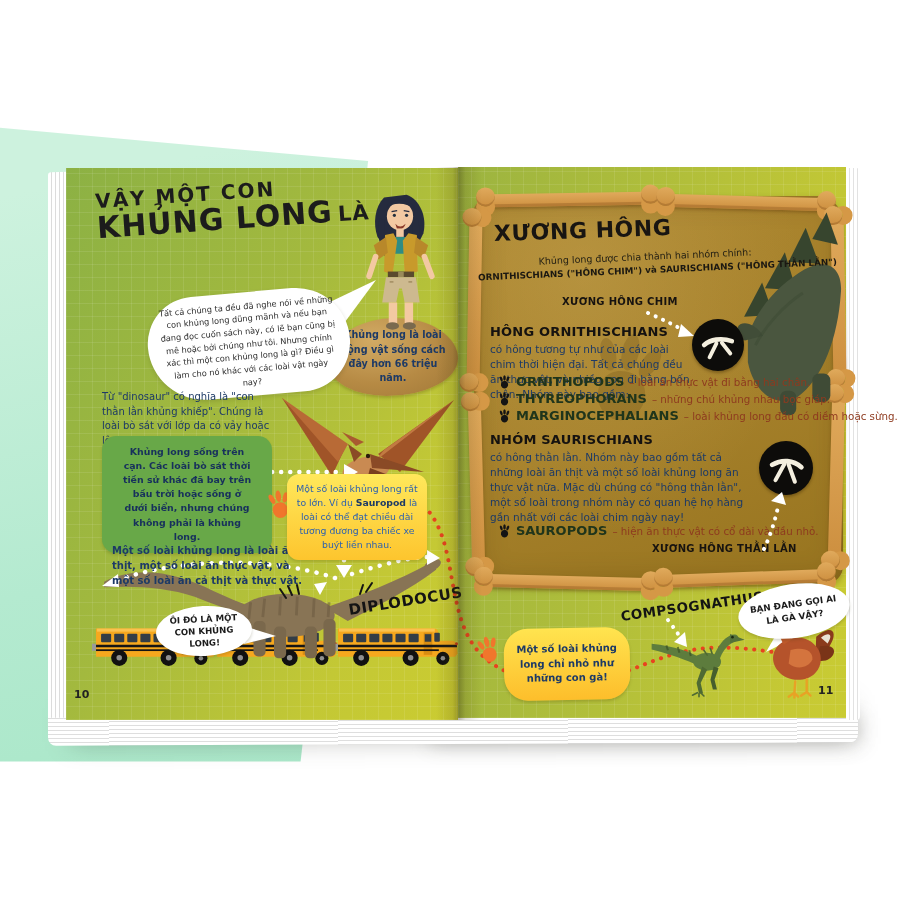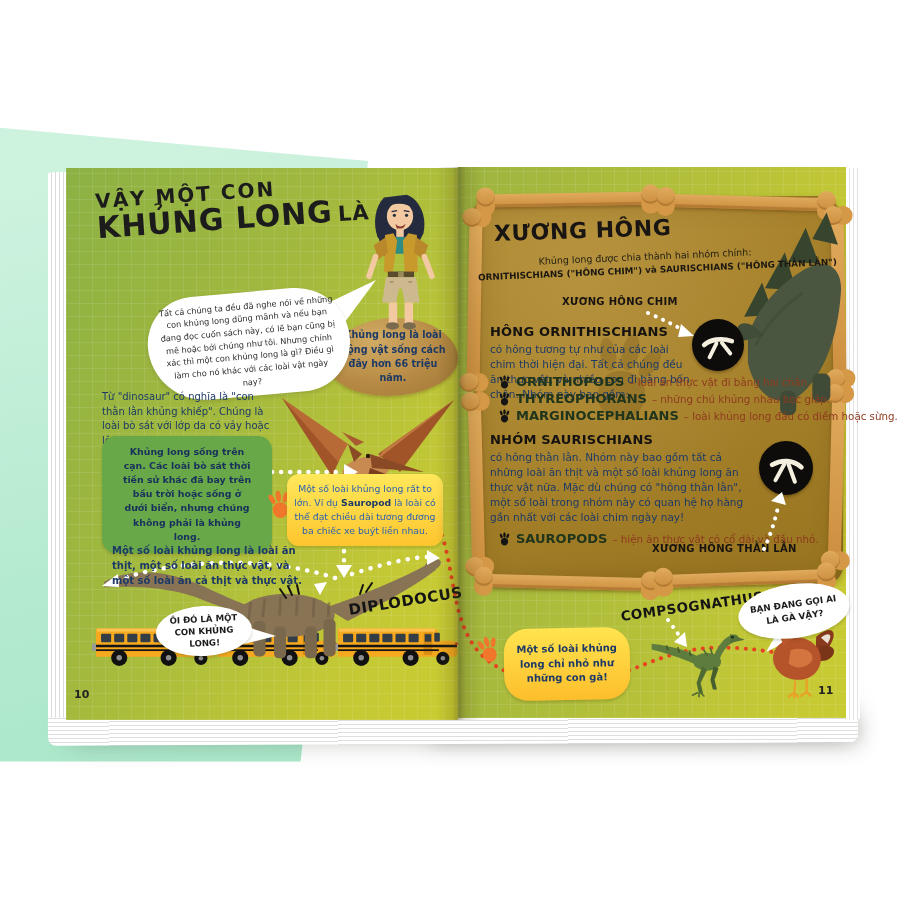--- a/index.html
+++ b/index.html
@@ -65,21 +65,21 @@
     display:flex;align-items:center;justify-content:center;
     box-shadow:0 2px 3px rgba(80,60,10,.25);}
   #age-blob .txt{font-size:9.6px;font-weight:bold;color:#1d3a66;text-align:center;width:112px;line-height:1.5;}
   #meaning{left:102px;top:390px;width:172px;z-index:9;font-size:10px;line-height:1.45;color:#1d3a66;}
   #meaning b{font-weight:normal;text-align:center;}
   #land-box{left:102px;top:436px;width:170px;z-index:9;background:#68a848;border-radius:14px;
     padding:9px 18px;box-sizing:border-box;box-shadow:0 2px 3px rgba(60,70,10,.2);}
   #land-box .txt{font-size:9.4px;font-weight:bold;color:#17305c;text-align:center;line-height:1.5;}
   #diet{left:112px;top:543px;width:190px;z-index:9;font-size:10px;font-weight:bold;
     color:#1d3a66;line-height:1.5;}
-  #size-box{left:287px;top:474px;width:156px;z-index:9;
+  #size-box{left:287px;top:474px;width:140px;z-index:9;
     background:linear-gradient(180deg,#ffe85b,#fdc52e);border-radius:12px;
     padding:8px 7px;box-sizing:border-box;box-shadow:0 2px 3px rgba(90,80,10,.22);}
   #size-box .txt{font-size:9.3px;color:#2e62ae;font-weight:500;text-align:center;line-height:1.5;}
   #size-box b{color:#1d3a66;font-weight:bold;}
   #exclaim-bubble{left:156px;top:606px;width:96px;height:50px;z-index:10;background:#fff;
     border-radius:50%;transform:rotate(-3deg);display:flex;align-items:center;justify-content:center;
     box-shadow:0 2px 3px rgba(60,60,20,.2);}
   #exclaim-bubble .txt{font-size:8.6px;font-weight:bold;color:#1c1c1c;text-align:center;line-height:1.4;width:84px;}
   #diplodocus-label{left:348px;top:592px;z-index:10;transform:rotate(-9deg);
     font-size:15px;font-weight:bold;letter-spacing:.5px;color:#141414;}
@@ -118,21 +118,21 @@
   #g1-head{left:490px;top:324px;}
   #g2-head{left:490px;top:432px;}
   .group-body{z-index:7;font-size:10.5px;line-height:1.42;color:#1d3a66;}
   #g1-body{left:490px;top:342px;width:200px;}
   #g2-body{left:490px;top:450px;width:268px;}
   .bullet{position:absolute;z-index:7;display:flex;align-items:center;gap:5px;white-space:nowrap;}
   .bullet .fp{width:13px;height:14px;color:#141414;flex:0 0 auto;}
   .bullet .nm{font-size:13px;font-weight:bold;color:#20351b;}
   .bullet .ds{font-size:10.3px;color:#8e3a1f;}
   #b1a{left:498px;top:374px;} #b1b{left:498px;top:391px;} #b1c{left:498px;top:408px;}
-  #b2a{left:498px;top:506px;} #b2b{left:498px;top:523px;margin-top:8px;}
+  #b2a{left:498px;top:506px;} #b2b{left:498px;top:523px;}
   .hip-circle{position:absolute;z-index:7;background:#0d0c0a;border-radius:50%;
     display:flex;align-items:center;justify-content:center;box-shadow:0 2px 3px rgba(60,40,5,.4);}
   #bird-hip-circle{left:692px;top:319px;width:52px;height:52px;}
   #lizard-hip-circle{left:759px;top:441px;width:54px;height:54px;}
   #panel-watermark{left:582px;top:332px;width:86px;height:92px;z-index:6;opacity:.22;
     color:#5e4310;transform:rotate(12deg);}
   
   #egg-fact{left:497px;top:590px;width:145px;z-index:9;font-size:11px;font-weight:bold;
     color:#161616;line-height:1.5;}
   #compso-label{left:620px;top:598px;z-index:9;transform:rotate(-8deg);

